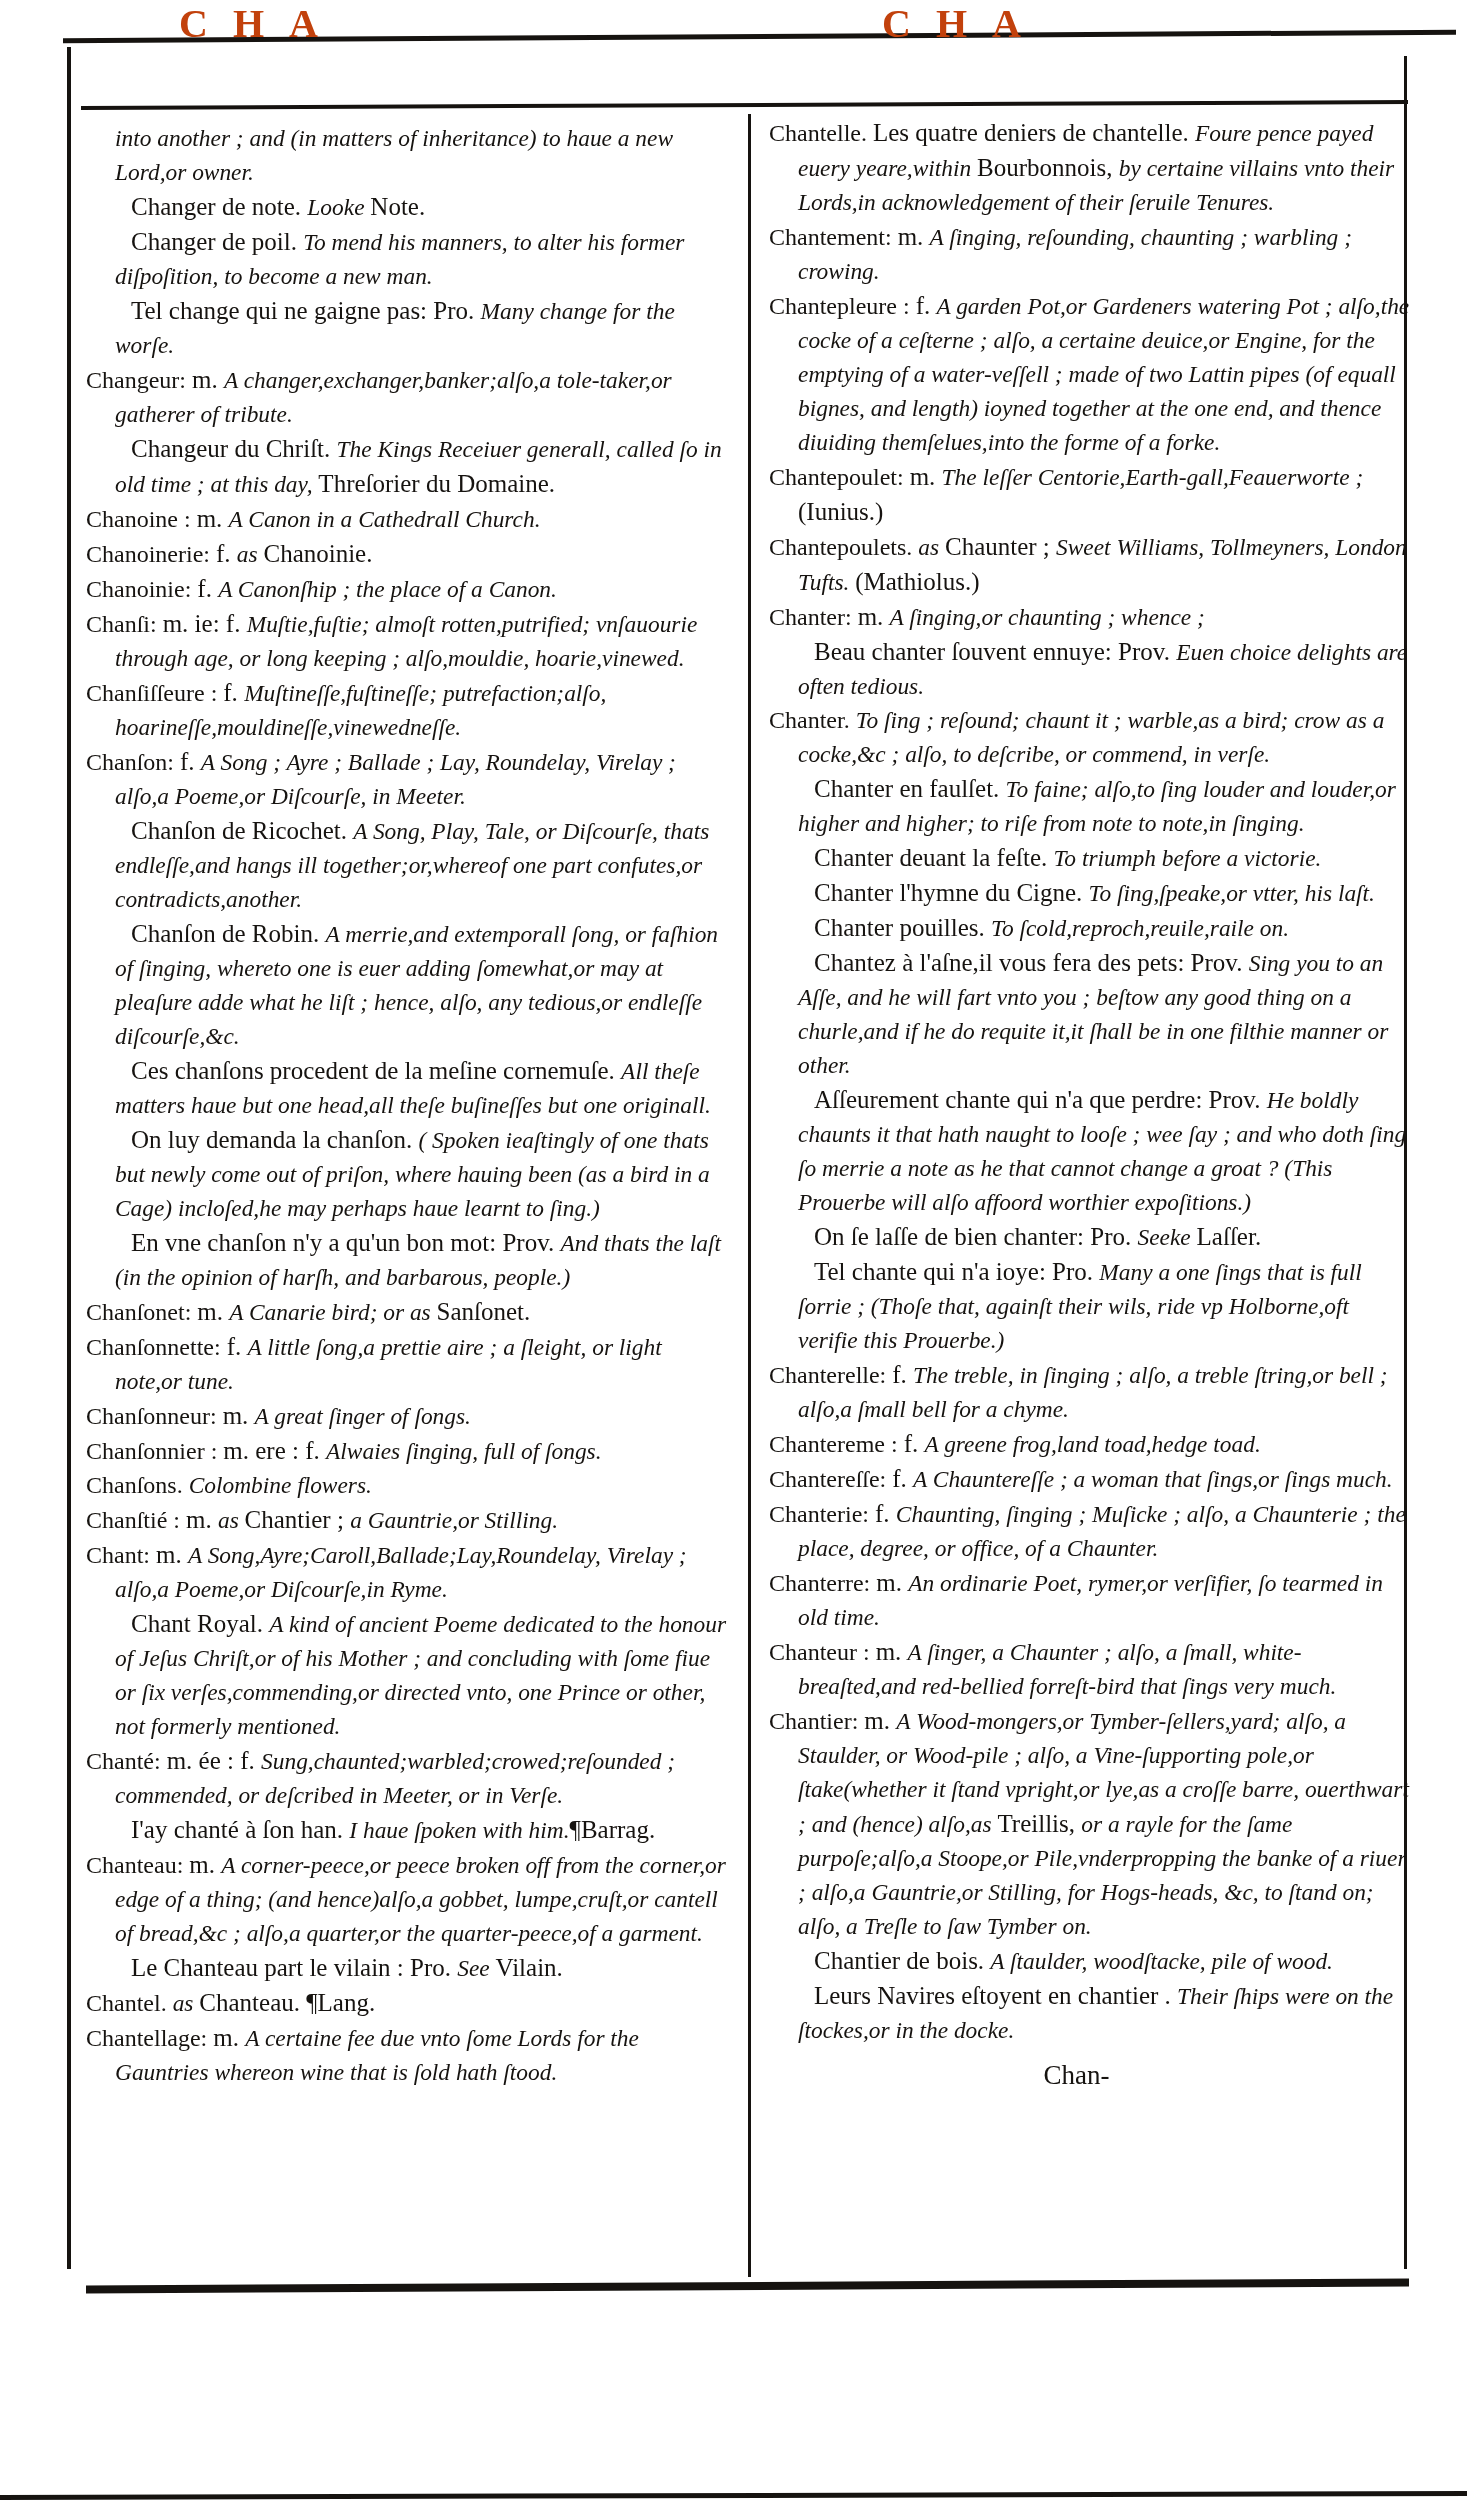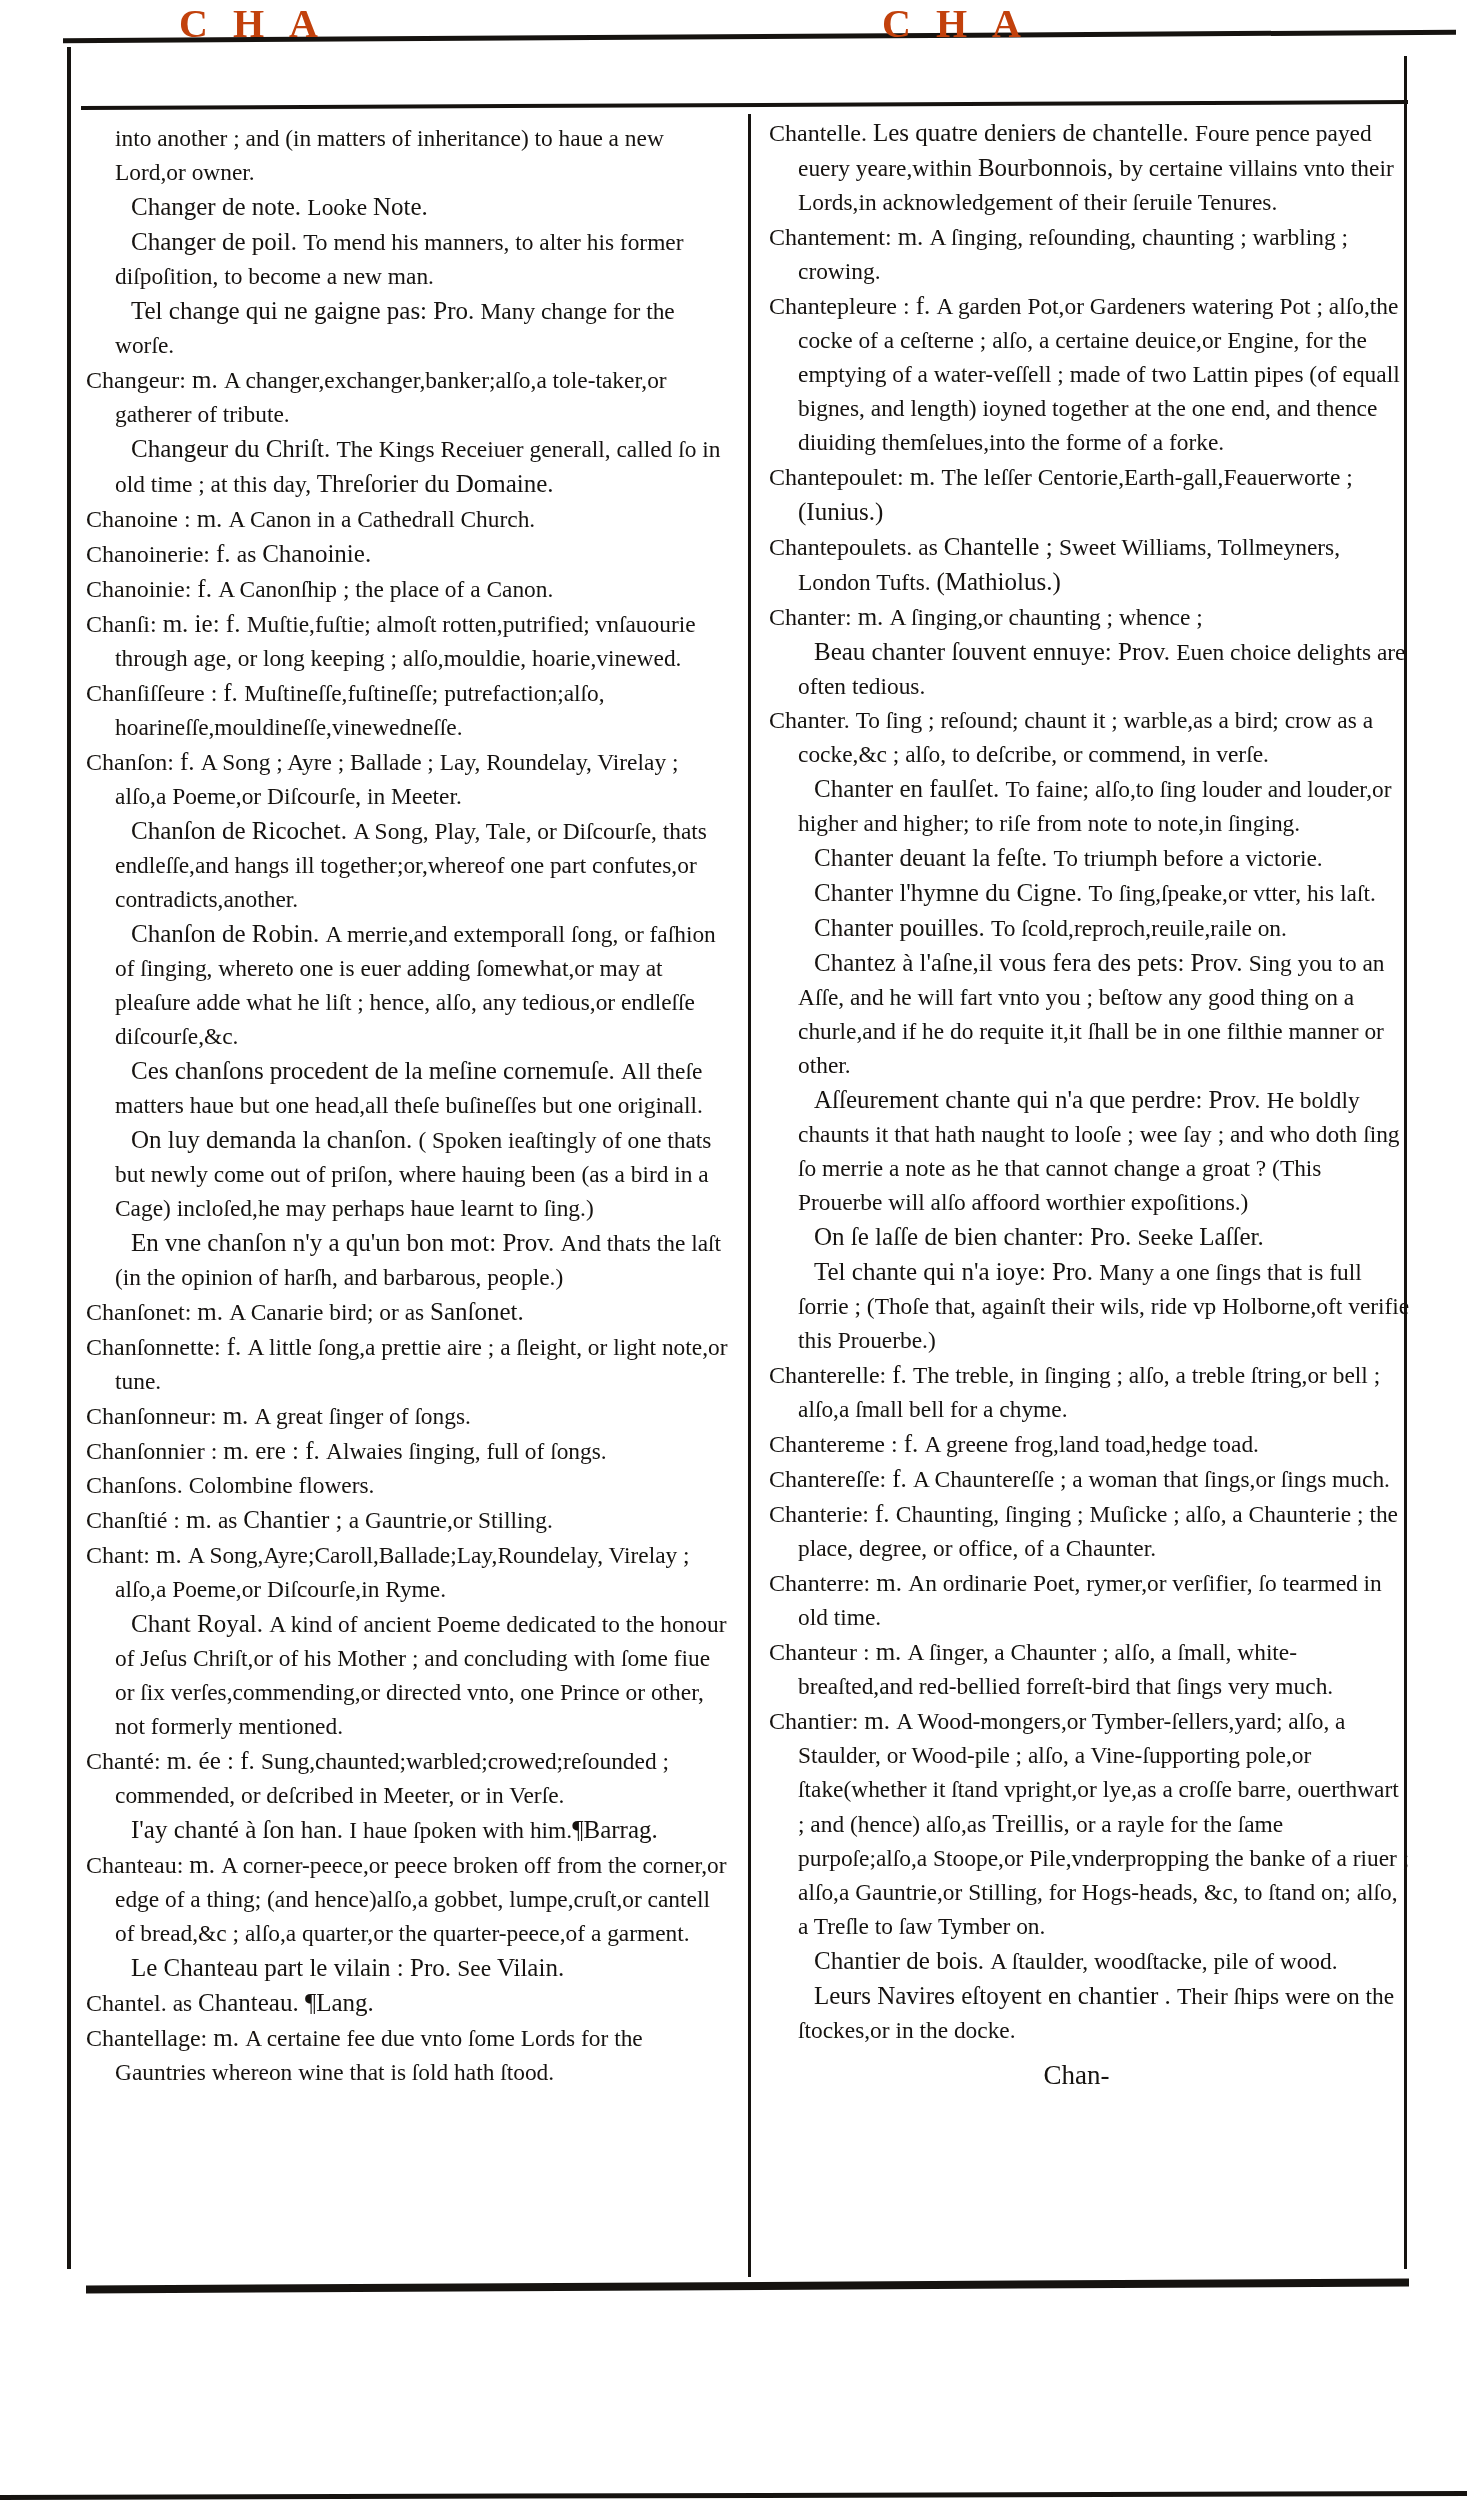--- a/index.html
+++ b/index.html
@@ -20,21 +20,21 @@
   .col{
     position:absolute;
   }
   .para{margin:0;line-height:31px;}
   .entry{padding-left:29px;text-indent:-29px;}
   .sub{padding-left:29px;text-indent:16px;}
   .cont{padding-left:29px;text-indent:0;}
   .catch{text-align:center;padding-right:27px;margin-top:10.8px;}
   .seg-hw{font-style:normal;font-size:24px;}
   .seg-fr{font-style:normal;font-size:25px;}
-  .seg-en{font-size:23.4px;text-align:center;}
+  .seg-en{font-style:italic;font-size:23.4px;text-align:center;}
   .catch .seg-fr{font-size:27px;}
 </style>
 </head>
 <body>
 
 <div class="rule" style="left:63px;top:34px;width:1393px;height:4.5px;transform:rotate(-0.35deg);"></div>
 <div class="rule" style="left:81px;top:103px;width:1327px;height:3.6px;transform:rotate(-0.25deg);"></div>
 <div class="rule" style="left:67px;top:47px;width:3.6px;height:2222px;"></div>
 <div class="rule" style="left:1404px;top:56px;width:2.7px;height:2213px;"></div>
 <div class="rule" style="left:748px;top:114px;width:2.7px;height:2163px;"></div>
@@ -75,21 +75,21 @@
     <p class="para entry"><span class="seg-hw">Chanteau: </span><span class="seg-fr">m. </span><span class="seg-en">A corner-peece,or peece broken off from the corner,or edge of a thing; (and hence)alſo,a gobbet, lumpe,cruſt,or cantell of bread,&amp;c ; alſo,a quarter,or the quarter-peece,of a garment.</span></p>
     <p class="para sub"><span class="seg-fr">Le Chanteau part le vilain : Pro. </span><span class="seg-en">See </span><span class="seg-fr">Vilain.</span></p>
     <p class="para entry"><span class="seg-hw">Chantel. </span><span class="seg-en">as </span><span class="seg-fr">Chanteau. ¶Lang.</span></p>
     <p class="para entry"><span class="seg-hw">Chantellage: </span><span class="seg-fr">m. </span><span class="seg-en">A certaine fee due vnto ſome Lords for the Gauntries whereon wine that is ſold hath ſtood.</span></p>
   </div>
 <div class="col" id="col-right" style="left:769px;top:117px;width:642px;">
     <p class="para entry"><span class="seg-hw">Chantelle. </span><span class="seg-fr">Les quatre deniers de chantelle. </span><span class="seg-en">Foure pence payed euery yeare,within </span><span class="seg-fr">Bourbonnois, </span><span class="seg-en">by certaine villains vnto their Lords,in acknowledgement of their ſeruile Tenures.</span></p>
     <p class="para entry"><span class="seg-hw">Chantement: </span><span class="seg-fr">m. </span><span class="seg-en">A ſinging, reſounding, chaunting ; warbling ; crowing.</span></p>
     <p class="para entry"><span class="seg-hw">Chantepleure : </span><span class="seg-fr">f. </span><span class="seg-en">A garden Pot,or Gardeners watering Pot ; alſo,the cocke of a ceſterne ; alſo, a certaine deuice,or Engine, for the emptying of a water-veſſell ; made of two Lattin pipes (of equall bignes, and length) ioyned together at the one end, and thence diuiding themſelues,into the forme of a forke.</span></p>
     <p class="para entry"><span class="seg-hw">Chantepoulet: </span><span class="seg-fr">m. </span><span class="seg-en">The leſſer Centorie,Earth-gall,Feauerworte ; </span><span class="seg-fr">(Iunius.)</span></p>
-    <p class="para entry"><span class="seg-hw">Chantepoulets. </span><span class="seg-en">as </span><span class="seg-fr">Chantelle ; </span><span class="seg-en">Sweet Williams, Tollmeyners, London Tufts. </span><span class="seg-fr">(Mathiolus.)</span></p>
+    <p class="para entry"><span class="seg-hw">Chantepoulets. </span><span class="seg-en">as </span><span class="seg-fr">Chaunter ; </span><span class="seg-en">Sweet Williams, Tollmeyners, London Tufts. </span><span class="seg-fr">(Mathiolus.)</span></p>
     <p class="para entry"><span class="seg-hw">Chanter: </span><span class="seg-fr">m. </span><span class="seg-en">A ſinging,or chaunting ; whence ;</span></p>
     <p class="para sub"><span class="seg-fr">Beau chanter ſouvent ennuye: Prov. </span><span class="seg-en">Euen choice delights are often tedious.</span></p>
     <p class="para entry"><span class="seg-hw">Chanter. </span><span class="seg-en">To ſing ; reſound; chaunt it ; warble,as a bird; crow as a cocke,&amp;c ; alſo, to deſcribe, or commend, in verſe.</span></p>
     <p class="para sub"><span class="seg-fr">Chanter en faulſet. </span><span class="seg-en">To faine; alſo,to ſing louder and louder,or higher and higher; to riſe from note to note,in ſinging.</span></p>
     <p class="para sub"><span class="seg-fr">Chanter deuant la feſte. </span><span class="seg-en">To triumph before a victorie.</span></p>
     <p class="para sub"><span class="seg-fr">Chanter l'hymne du Cigne. </span><span class="seg-en">To ſing,ſpeake,or vtter, his laſt.</span></p>
     <p class="para sub"><span class="seg-fr">Chanter pouilles. </span><span class="seg-en">To ſcold,reproch,reuile,raile on.</span></p>
     <p class="para sub"><span class="seg-fr">Chantez à l'aſne,il vous fera des pets: Prov. </span><span class="seg-en">Sing you to an Aſſe, and he will fart vnto you ; beſtow any good thing on a churle,and if he do requite it,it ſhall be in one filthie manner or other.</span></p>
     <p class="para sub"><span class="seg-fr">Aſſeurement chante qui n'a que perdre: Prov. </span><span class="seg-en">He boldly chaunts it that hath naught to looſe ; wee ſay ; and who doth ſing ſo merrie a note as he that cannot change a groat ? (This Prouerbe will alſo affoord worthier expoſitions.)</span></p>
     <p class="para sub"><span class="seg-fr">On ſe laſſe de bien chanter: Pro. </span><span class="seg-en">Seeke </span><span class="seg-fr">Laſſer.</span></p>

